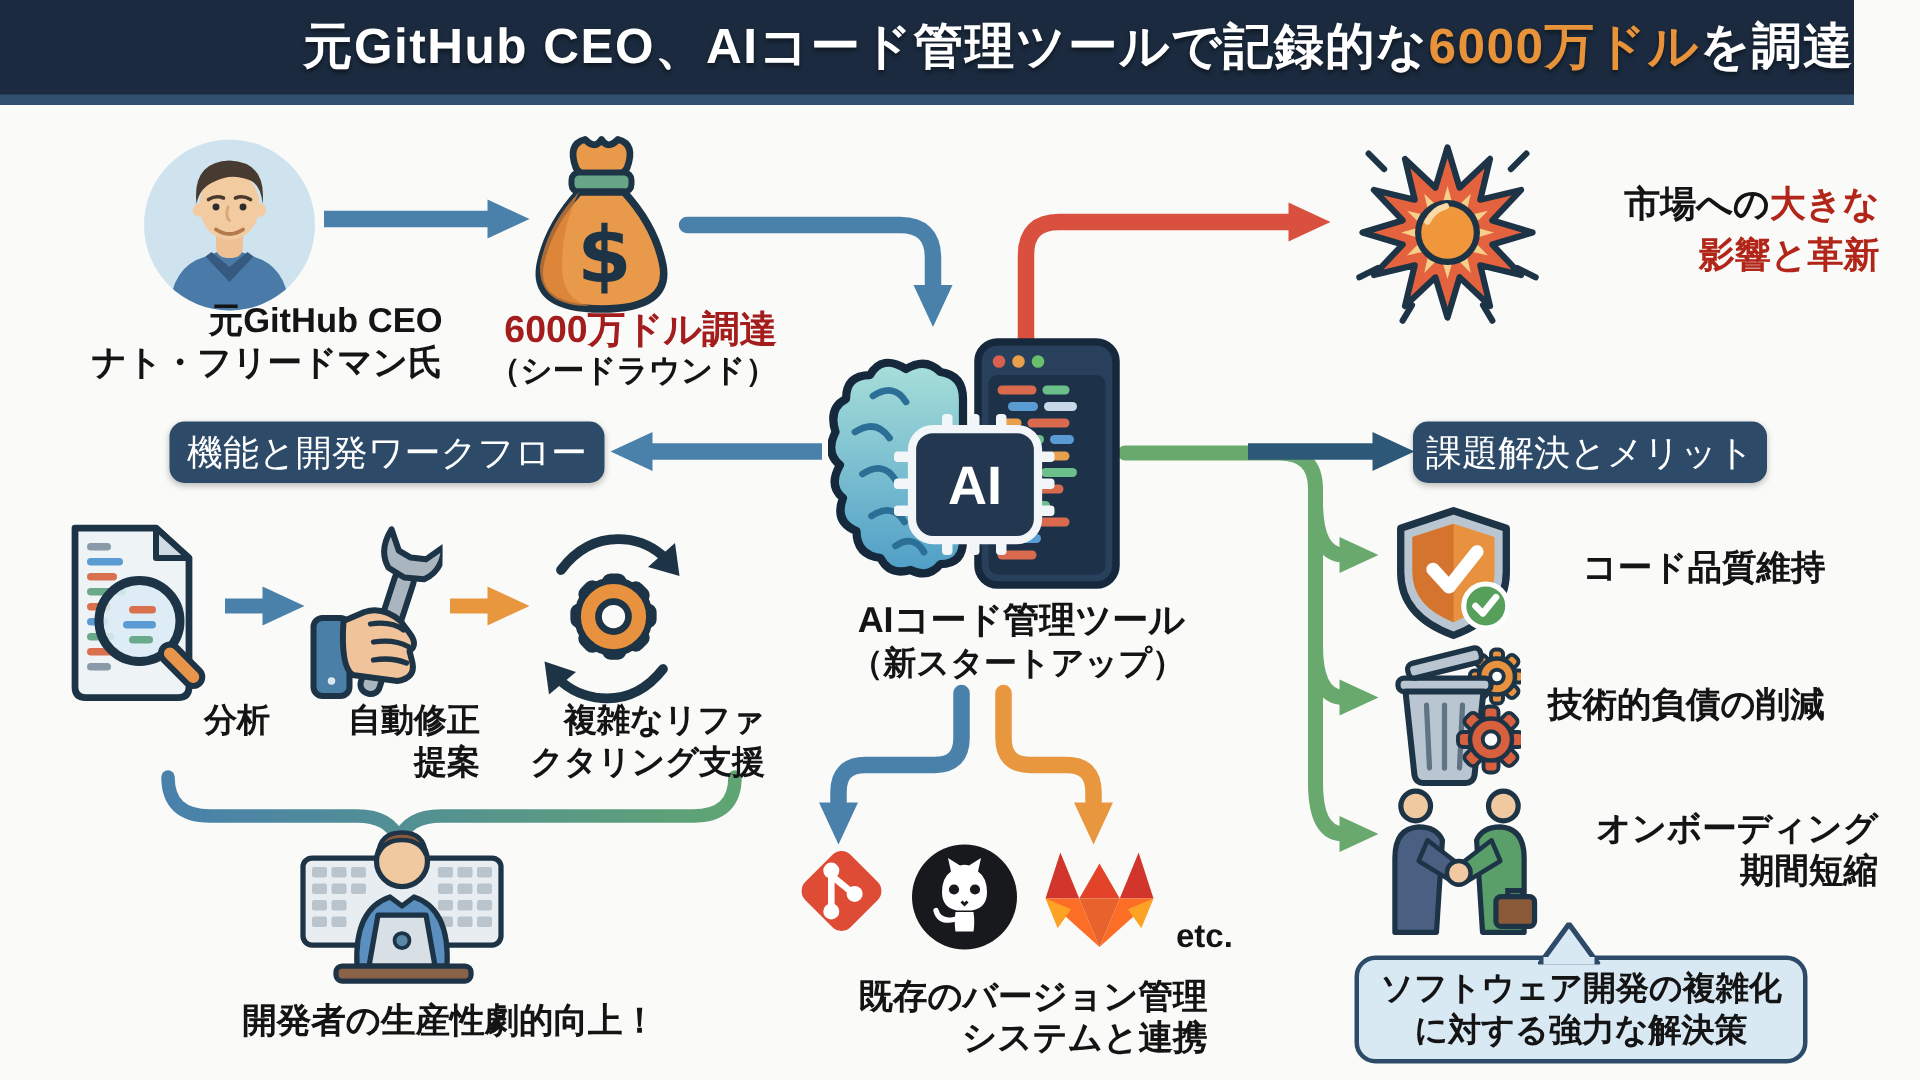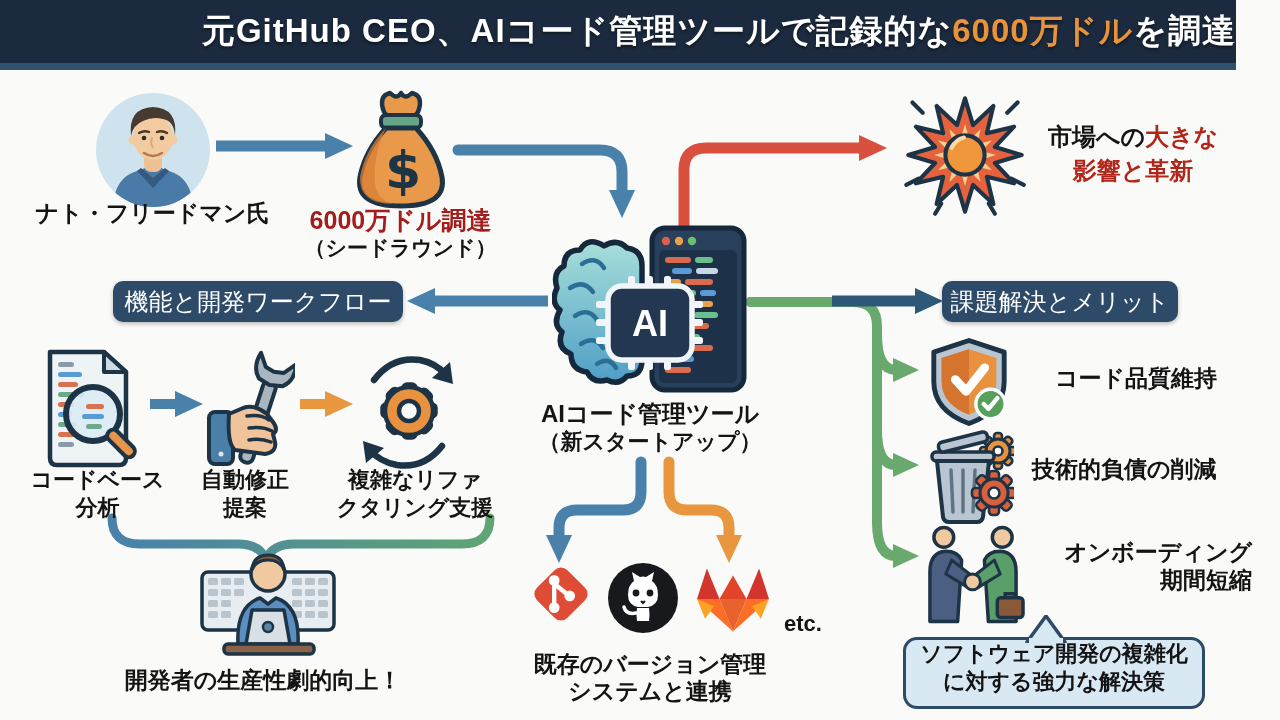--- a/index.html
+++ b/index.html
@@ -9,30 +9,30 @@
   }
   *{margin:0;padding:0;box-sizing:border-box}
   html,body{width:1280px;height:720px;overflow:hidden}
   body{font-family:"Liberation Sans","DejaVu Sans",sans-serif;background:#fafaf8;color:var(--c-text)}
   .stage{position:relative;width:1280px;height:720px;background:#fafaf8}
   .title-bar{position:absolute;left:0;top:0;width:1236px;height:70px;background:var(--c-titlebar);
     border-bottom:7px solid var(--c-titlebar-edge);display:flex;align-items:center;justify-content:flex-end}
   .title-bar .t{font-size:33px;font-weight:bold;color:#fff;letter-spacing:1px;text-shadow:0 2px 3px rgba(0,0,0,.45)}
   .title-bar .hl{color:var(--c-highlight)}
   .abs{position:absolute}
-  .lbl{font-weight:bold;text-align:center;line-height:28px;color:var(--c-text)}
+  .lbl{font-weight:bold;text-align:right;line-height:28px;color:var(--c-text)}
   .banner{position:absolute;background:var(--c-banner);border-radius:10px;color:#fff;font-weight:normal;
     font-size:24px;display:flex;align-items:center;justify-content:center;box-shadow:0 2px 4px rgba(0,0,0,.25)}
   .red{color:var(--c-red)}
   .mred{color:var(--c-market-red)}
   svg{display:block}
   #connectors{position:absolute;left:0;top:0;pointer-events:none}
   .bubble{position:absolute;left:903px;top:637px;width:302px;height:72px;background:var(--c-bubble-bg);
     border:3.5px solid var(--c-bubble-border);border-radius:14px;display:flex;flex-direction:column;
-    align-items:center;font-weight:bold;font-size:22px;line-height:28px}
+    align-items:center;justify-content:center;font-weight:bold;font-size:22px;line-height:28px}
   .bubble .tip{position:absolute;left:118px;top:-25px}
 </style>
 </head>
 <body>
 
 <div class="stage">
 
   <div class="title-bar">
     <div class="t"><span>元GitHub CEO、AIコード管理ツールで記録的な</span><span class="hl">6000万ドル</span><span>を調達</span></div>
   </div>
@@ -103,20 +103,21 @@
         <path d="M44 41 Q49 38 54 40" stroke="#4a3a2c" stroke-width="2.4" fill="none" stroke-linecap="round"></path>
         <path d="M62 40 Q67 38 72 41" stroke="#4a3a2c" stroke-width="2.4" fill="none" stroke-linecap="round"></path>
         <circle cx="49" cy="46" r="2.3" fill="#2c2c2c"></circle>
           <circle cx="67" cy="46" r="2.3" fill="#2c2c2c"></circle>
         <path d="M57 46 Q55 53 58 55" stroke="#d9a878" stroke-width="2" fill="none" stroke-linecap="round"></path>
         <path d="M49 61 Q58 67 67 61" stroke="#b57950" stroke-width="2.6" fill="none" stroke-linecap="round"></path>
       </g>
     </svg>
   </div>
   <div class="abs lbl" style="left:10px;top:199px;width:285px;font-size:23px">
+    <div>元GitHub CEO</div>
       <div>ナト・フリードマン氏</div>
   </div>
 
   <div class="abs" style="left:345px;top:88px">
     <svg width="112" height="124" viewBox="0 0 112 124">
       <path d="M39 24 Q33 8 45 5 Q52 12 56 5 Q60 12 67 5 Q79 8 73 24 Q69 31 56 31 Q43 31 39 24 Z" fill="#e89a4a" stroke="#1d3346" stroke-width="4.5" stroke-linejoin="round"></path>
       <rect x="36" y="27" width="40" height="13" rx="5" fill="#66a687" stroke="#1d3346" stroke-width="4"></rect>
       <path d="M41 40 Q20 63 15 89 Q10 118 56 118 Q102 118 97 89 Q92 63 71 40 Z" fill="#e89a4a" stroke="#1d3346" stroke-width="5" stroke-linejoin="round"></path>
       <path d="M41 40 Q28 66 30 95 Q32 112 48 116 Q14 116 15 89 Q20 62 41 40 Z" fill="#d97f35" opacity="0.75"></path>
       <text x="58" y="100" text-anchor="middle" font-size="52" font-weight="bold" fill="#1d3346" font-family="'DejaVu Sans',sans-serif">$</text>
@@ -280,21 +281,20 @@
           <rect x="30" y="62" width="54" height="13" rx="4" transform="rotate(45 57 69)"></rect>
           <rect x="30" y="62" width="54" height="13" rx="4" transform="rotate(90 57 69)"></rect>
           <rect x="30" y="62" width="54" height="13" rx="4" transform="rotate(135 57 69)"></rect>
         </g>
         <circle cx="57" cy="69" r="24" fill="#e8923f" stroke="#1d3346" stroke-width="4.5"></circle>
         <circle cx="57" cy="69" r="10" fill="#fafaf8" stroke="#1d3346" stroke-width="4.5"></circle>
       </g>
     </svg>
   </div>
   <div class="abs lbl" style="left:15px;top:466px;width:165px;font-size:22px">
-    <div>コードベース</div>
       <div>分析</div>
   </div>
   <div class="abs lbl" style="left:170px;top:466px;width:150px;font-size:22px">
     <div>自動修正</div>
       <div>提案</div>
   </div>
   <div class="abs lbl" style="left:320px;top:466px;width:190px;font-size:22px">
     <div>複雑なリファ</div>
       <div>クタリング支援</div>
   </div>

